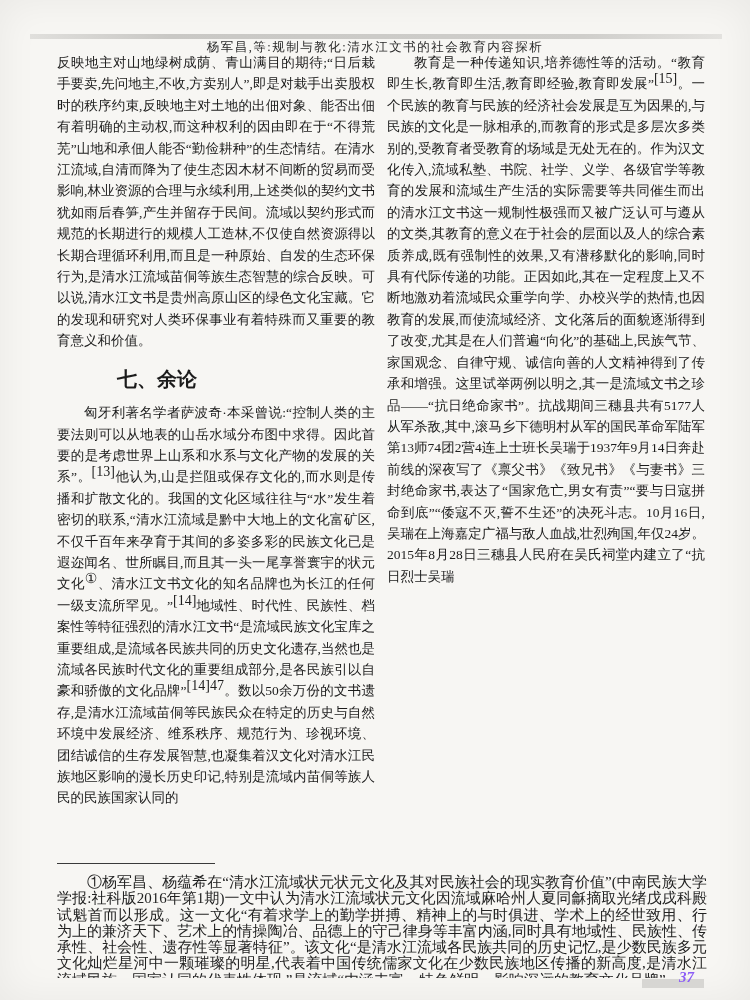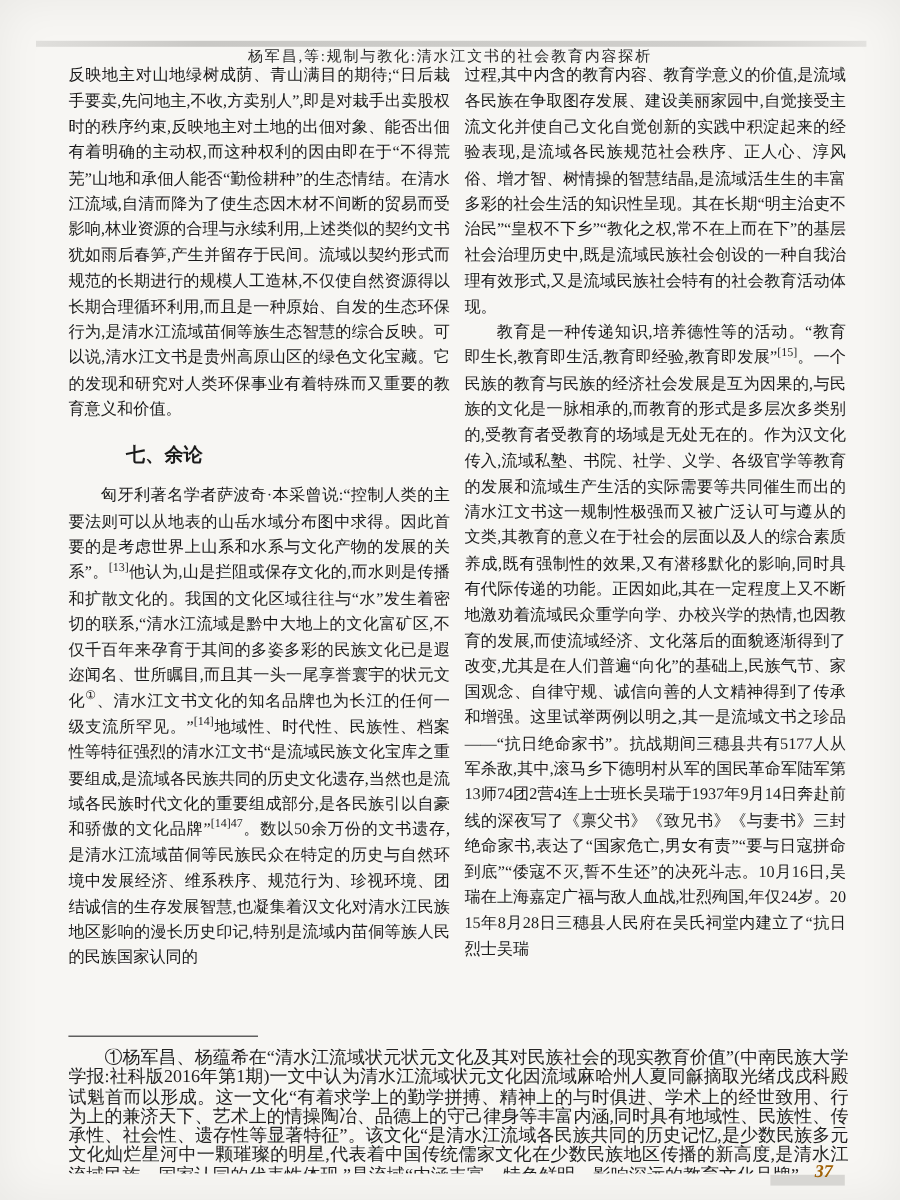--- a/index.html
+++ b/index.html
@@ -24,62 +24,61 @@
     position:absolute;top:52px;width:318px;
     font-size:13.5px;line-height:21.4px;
     text-align:justify;text-justify:inter-ideograph;
     word-break:break-all;overflow:hidden;
   }
   .col p{margin:0;}
   #left-col{left:57px;height:788px;}
   #right-col{left:387px;height:824px;}
   .indent{text-indent:2em;}
   .section-heading{
-    font-weight:bold;font-size:16px;
+    font-weight:bold;font-size:20px;
     margin:17px 0 12px 0 !important;text-indent:3em;
     font-family:"Liberation Sans","DejaVu Sans",sans-serif;
   }
-  sup{font-size:10px;line-height:0;vertical-align:super;letter-spacing:0;}
+  sup{font-size:14px;line-height:0;vertical-align:super;letter-spacing:0;}
   .footnote-rule{
     position:absolute;left:57px;top:863px;width:158px;height:0;
     border-top:1.5px solid #3a3a3a;
   }
   .footnote{
     position:absolute;left:57px;top:874px;width:650px;height:104px;
     font-size:15px;line-height:16.3px;
     text-align:justify;text-justify:inter-ideograph;
     word-break:break-all;text-indent:2em;color:#222;overflow:hidden;
   }
   .page-footer{position:absolute;right:38px;bottom:8px;width:90px;height:26px;}
   .page-number-band{
     position:absolute;right:8px;bottom:4px;width:62px;height:9px;
     background:#d7d6d3;
   }
   .page-number{
     position:absolute;right:18px;bottom:6px;
-    font-size:15px;font-style:italic;font-weight:bold;color:#a16207;
+    font-size:15px;font-style:italic;font-weight:bold;color:#8b5cf6;
   }
 </style>
 </head>
 <body>
 
 <div class="page">
 
   <div class="header-title">杨军昌,等:规制与教化:清水江文书的社会教育内容探析</div>
 
   <div class="header-rule"></div>
 
   <div class="col" id="left-col">
     <p>反映地主对山地绿树成荫、青山满目的期待;“日后栽手要卖,先问地主,不收,方卖别人”,即是对栽手出卖股权时的秩序约束,反映地主对土地的出佃对象、能否出佃有着明确的主动权,而这种权利的因由即在于“不得荒芜”山地和承佃人能否“勤俭耕种”的生态情结。在清水江流域,自清而降为了使生态因木材不间断的贸易而受影响,林业资源的合理与永续利用,上述类似的契约文书犹如雨后春笋,产生并留存于民间。流域以契约形式而规范的长期进行的规模人工造林,不仅使自然资源得以长期合理循环利用,而且是一种原始、自发的生态环保行为,是清水江流域苗侗等族生态智慧的综合反映。可以说,清水江文书是贵州高原山区的绿色文化宝藏。它的发现和研究对人类环保事业有着特殊而又重要的教育意义和价值。</p>
     <p class="section-heading">七、余论</p>
     <p class="indent">匈牙利著名学者萨波奇·本采曾说:“控制人类的主要法则可以从地表的山岳水域分布图中求得。因此首要的是考虑世界上山系和水系与文化产物的发展的关系”。<sup>[13]</sup>他认为,山是拦阻或保存文化的,而水则是传播和扩散文化的。我国的文化区域往往与“水”发生着密切的联系,“清水江流域是黔中大地上的文化富矿区,不仅千百年来孕育于其间的多姿多彩的民族文化已是遐迩闻名、世所瞩目,而且其一头一尾享誉寰宇的状元文化<sup>①</sup>、清水江文书文化的知名品牌也为长江的任何一级支流所罕见。”<sup>[14]</sup>地域性、时代性、民族性、档案性等特征强烈的清水江文书“是流域民族文化宝库之重要组成,是流域各民族共同的历史文化遗存,当然也是流域各民族时代文化的重要组成部分,是各民族引以自豪和骄傲的文化品牌”<sup>[14]47</sup>。数以50余万份的文书遗存,是清水江流域苗侗等民族民众在特定的历史与自然环境中发展经济、维系秩序、规范行为、珍视环境、团结诚信的生存发展智慧,也凝集着汉文化对清水江民族地区影响的漫长历史印记,特别是流域内苗侗等族人民的民族国家认同的</p>
   </div>
 
   <div class="col" id="right-col">
-    <p>过程,其中内含的教育内容、教育学意义的价值,是流域各民族在争取图存发展、建设美丽家园中,自觉接受主流文化并使自己文化自觉创新的实践中积淀起来的经验表现,是流域各民族规范社会秩序、正人心、淳风俗、增才智、树情操的智慧结晶,是流域活生生的丰富多彩的社会生活的知识性呈现。其在长期“明主治吏不治民”“皇权不下乡”“教化之权,常不在上而在下”的基层社会治理历史中,既是流域民族社会创设的一种自我治理有效形式,又是流域民族社会特有的社会教育活动体现。</p>
     <p class="indent">教育是一种传递知识,培养德性等的活动。“教育即生长,教育即生活,教育即经验,教育即发展”<sup>[15]</sup>。一个民族的教育与民族的经济社会发展是互为因果的,与民族的文化是一脉相承的,而教育的形式是多层次多类别的,受教育者受教育的场域是无处无在的。作为汉文化传入,流域私塾、书院、社学、义学、各级官学等教育的发展和流域生产生活的实际需要等共同催生而出的清水江文书这一规制性极强而又被广泛认可与遵从的文类,其教育的意义在于社会的层面以及人的综合素质养成,既有强制性的效果,又有潜移默化的影响,同时具有代际传递的功能。正因如此,其在一定程度上又不断地激劝着流域民众重学向学、办校兴学的热情,也因教育的发展,而使流域经济、文化落后的面貌逐渐得到了改变,尤其是在人们普遍“向化”的基础上,民族气节、家国观念、自律守规、诚信向善的人文精神得到了传承和增强。这里试举两例以明之,其一是流域文书之珍品——“抗日绝命家书”。抗战期间三穗县共有5177人从军杀敌,其中,滚马乡下德明村从军的国民革命军陆军第13师74团2营4连上士班长吴瑞于1937年9月14日奔赴前线的深夜写了《禀父书》《致兄书》《与妻书》三封绝命家书,表达了“国家危亡,男女有责”“要与日寇拼命到底”“倭寇不灭,誓不生还”的决死斗志。10月16日,吴瑞在上海嘉定广福与敌人血战,壮烈殉国,年仅24岁。2015年8月28日三穗县人民府在吴氏祠堂内建立了“抗日烈士吴瑞</p>
   </div>
 
   <div class="footnote-rule"></div>
 
   <div class="footnote">①杨军昌、杨蕴希在“清水江流域状元状元文化及其对民族社会的现实教育价值”(中南民族大学学报:社科版2016年第1期)一文中认为清水江流域状元文化因流域麻哈州人夏同龢摘取光绪戊戌科殿试魁首而以形成。这一文化“有着求学上的勤学拼搏、精神上的与时俱进、学术上的经世致用、行为上的兼济天下、艺术上的情操陶冶、品德上的守己律身等丰富内涵,同时具有地域性、民族性、传承性、社会性、遗存性等显著特征”。该文化“是清水江流域各民族共同的历史记忆,是少数民族多元文化灿烂星河中一颗璀璨的明星,代表着中国传统儒家文化在少数民族地区传播的新高度,是清水江流域民族、国家认同的代表性体现,”是流域“内涵丰富、特色鲜明、影响深远的教育文化品牌”。</div>
 
   <div class="page-footer">
     <div class="page-number-band"></div>
     <div class="page-number">37</div>

